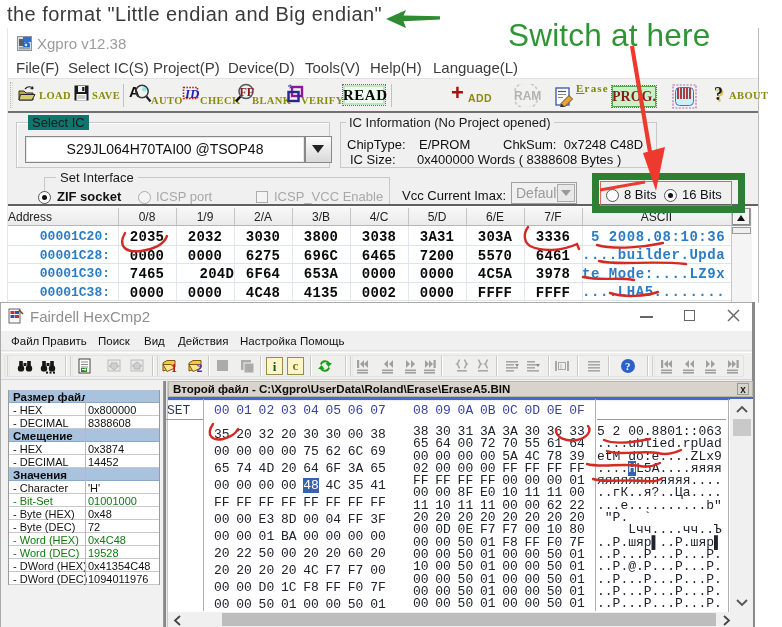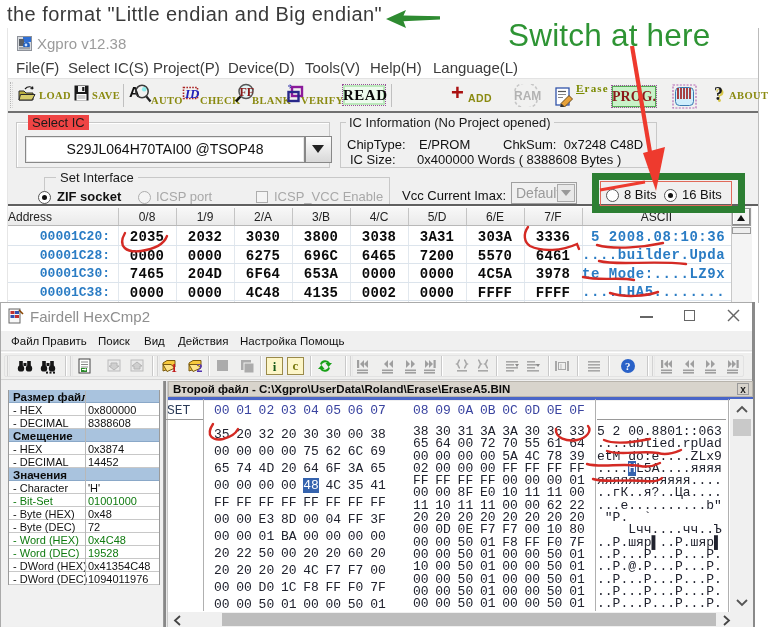--- a/index.html
+++ b/index.html
@@ -97,21 +97,21 @@
         <line x1="9" y1="4" x2="9" y2="15"></line>
         <line x1="12" y1="4" x2="12" y2="15"></line>
         <line x1="15" y1="4" x2="15" y2="15"></line>
         <line x1="18" y1="4" x2="18" y2="15"></line>
       </g>
     </svg>
     <div class="abs" style="left:714px;top:84px;font-family:'Liberation Serif',serif;font-size:18px;font-weight:bold;color:#1a1a1a;text-shadow:1.5px 1.5px 0 #d8c84a;">?</div>
     <div class="abs" style="left:729px;top:90px;font-size:10.5px;font-weight:bold;font-family:'Liberation Serif',serif;color:#8a8a10;letter-spacing:0.4px;">ABOUT</div>
 <div class="abs" style="left:8px;top:113px;width:750px;height:92px;background:#f0f0f0;"></div>
 <div class="abs" style="left:16px;top:122px;width:314px;height:46px;border:1px solid #c8c8c8;box-shadow:1px 1px 0 #fff inset;"></div>
-<div class="abs" style="left:28px;top:115px;background:#ef4444;padding:0 4px;font-size:13px;color:#1a1a1a;">Select IC</div>
+<div class="abs" style="left:28px;top:115px;background:#0f766e;padding:0 4px;font-size:13px;color:#1a1a1a;">Select IC</div>
 <div class="abs" style="left:25px;top:136px;width:280px;height:27px;background:#fff;border:1px solid #888;box-shadow:0 0 0 1px #e8e8e8 inset;text-align:center;font-size:14px;color:#111;line-height:25px;">S29JL064H70TAI00 @TSOP48</div>
 <div class="abs" style="left:305px;top:136px;width:27px;height:27px;background:linear-gradient(#fdfdfd,#d8d8d8);border:1px solid #888;"></div>
 <div class="abs" style="left:312px;top:145px;width:0;height:0;border-left:6px solid transparent;border-right:6px solid transparent;border-top:8px solid #222;"></div>
 <div class="abs" style="left:340px;top:122px;width:317px;height:46px;border:1px solid #c8c8c8;"></div>
 <div class="abs" style="left:346px;top:115px;background:#f0f0f0;padding:0 3px;font-size:13px;color:#1a1a1a;">IC Information (No Project opened)</div>
 <div class="abs" style="left:347px;top:137px;font-size:13px;color:#111;">ChipType:</div>
 <div class="abs" style="left:419px;top:137px;font-size:13px;color:#111;">E/PROM</div>
 <div class="abs" style="left:503px;top:137px;font-size:13px;color:#111;">ChkSum:&nbsp; 0x7248 C48D</div>
 <div class="abs" style="left:350px;top:152px;font-size:13px;color:#111;">IC Size:</div>
 <div class="abs" style="left:417px;top:152px;font-size:13px;color:#111;">0x400000 Words ( 8388608 Bytes )</div>
@@ -179,21 +179,21 @@
     <div class="abs mono" style="left:234px;top:247.5px;width:58px;text-align:center;font-size:14px;font-weight:bold;letter-spacing:0.2px;color:#0a0a0a;">6275</div>
     <div class="abs mono" style="left:292px;top:247.5px;width:58px;text-align:center;font-size:14px;font-weight:bold;letter-spacing:0.2px;color:#0a0a0a;">696C</div>
     <div class="abs mono" style="left:350px;top:247.5px;width:58px;text-align:center;font-size:14px;font-weight:bold;letter-spacing:0.2px;color:#0a0a0a;">6465</div>
     <div class="abs mono" style="left:408px;top:247.5px;width:58px;text-align:center;font-size:14px;font-weight:bold;letter-spacing:0.2px;color:#0a0a0a;">7200</div>
     <div class="abs mono" style="left:466px;top:247.5px;width:58px;text-align:center;font-size:14px;font-weight:bold;letter-spacing:0.2px;color:#0a0a0a;">5570</div>
     <div class="abs mono" style="left:524px;top:247.5px;width:58px;text-align:center;font-size:14px;font-weight:bold;letter-spacing:0.2px;color:#0a0a0a;">6461</div>
     <div class="abs mono" style="left:582px;top:247.0px;font-size:14px;font-weight:bold;letter-spacing:0.55px;color:#2a7cc4;white-space:pre;">....builder.Upda</div>
     <div class="abs" style="left:8px;top:281.5px;width:723px;height:1px;background:#dce4ec;"></div>
     <div class="abs mono" style="left:8px;top:266px;width:102px;text-align:right;font-size:13px;font-weight:bold;color:#2a7cc4;">00001C30:</div>
     <div class="abs mono" style="left:118px;top:266px;width:58px;text-align:center;font-size:14px;font-weight:bold;letter-spacing:0.2px;color:#0a0a0a;">7465</div>
-    <div class="abs mono" style="left:176px;top:266px;width:58px;text-align:center;font-size:14px;font-weight:bold;letter-spacing:0.2px;color:#0a0a0a;">204D</div>
+    <div class="abs mono" style="left:176px;top:266px;width:58px;text-align:right;font-size:14px;font-weight:bold;letter-spacing:0.2px;color:#0a0a0a;">204D</div>
     <div class="abs mono" style="left:234px;top:266px;width:58px;text-align:center;font-size:14px;font-weight:bold;letter-spacing:0.2px;color:#0a0a0a;">6F64</div>
     <div class="abs mono" style="left:292px;top:266px;width:58px;text-align:center;font-size:14px;font-weight:bold;letter-spacing:0.2px;color:#0a0a0a;">653A</div>
     <div class="abs mono" style="left:350px;top:266px;width:58px;text-align:center;font-size:14px;font-weight:bold;letter-spacing:0.2px;color:#0a0a0a;">0000</div>
     <div class="abs mono" style="left:408px;top:266px;width:58px;text-align:center;font-size:14px;font-weight:bold;letter-spacing:0.2px;color:#0a0a0a;">0000</div>
     <div class="abs mono" style="left:466px;top:266px;width:58px;text-align:center;font-size:14px;font-weight:bold;letter-spacing:0.2px;color:#0a0a0a;">4C5A</div>
     <div class="abs mono" style="left:524px;top:266px;width:58px;text-align:center;font-size:14px;font-weight:bold;letter-spacing:0.2px;color:#0a0a0a;">3978</div>
     <div class="abs mono" style="left:582px;top:265.5px;font-size:14px;font-weight:bold;letter-spacing:0.55px;color:#2a7cc4;white-space:pre;">te Mode:....LZ9x</div>
     <div class="abs" style="left:8px;top:300.0px;width:723px;height:1px;background:#dce4ec;"></div>
     <div class="abs mono" style="left:8px;top:284.5px;width:102px;text-align:right;font-size:13px;font-weight:bold;color:#2a7cc4;">00001C38:</div>
     <div class="abs mono" style="left:118px;top:284.5px;width:58px;text-align:center;font-size:14px;font-weight:bold;letter-spacing:0.2px;color:#0a0a0a;">0000</div>

